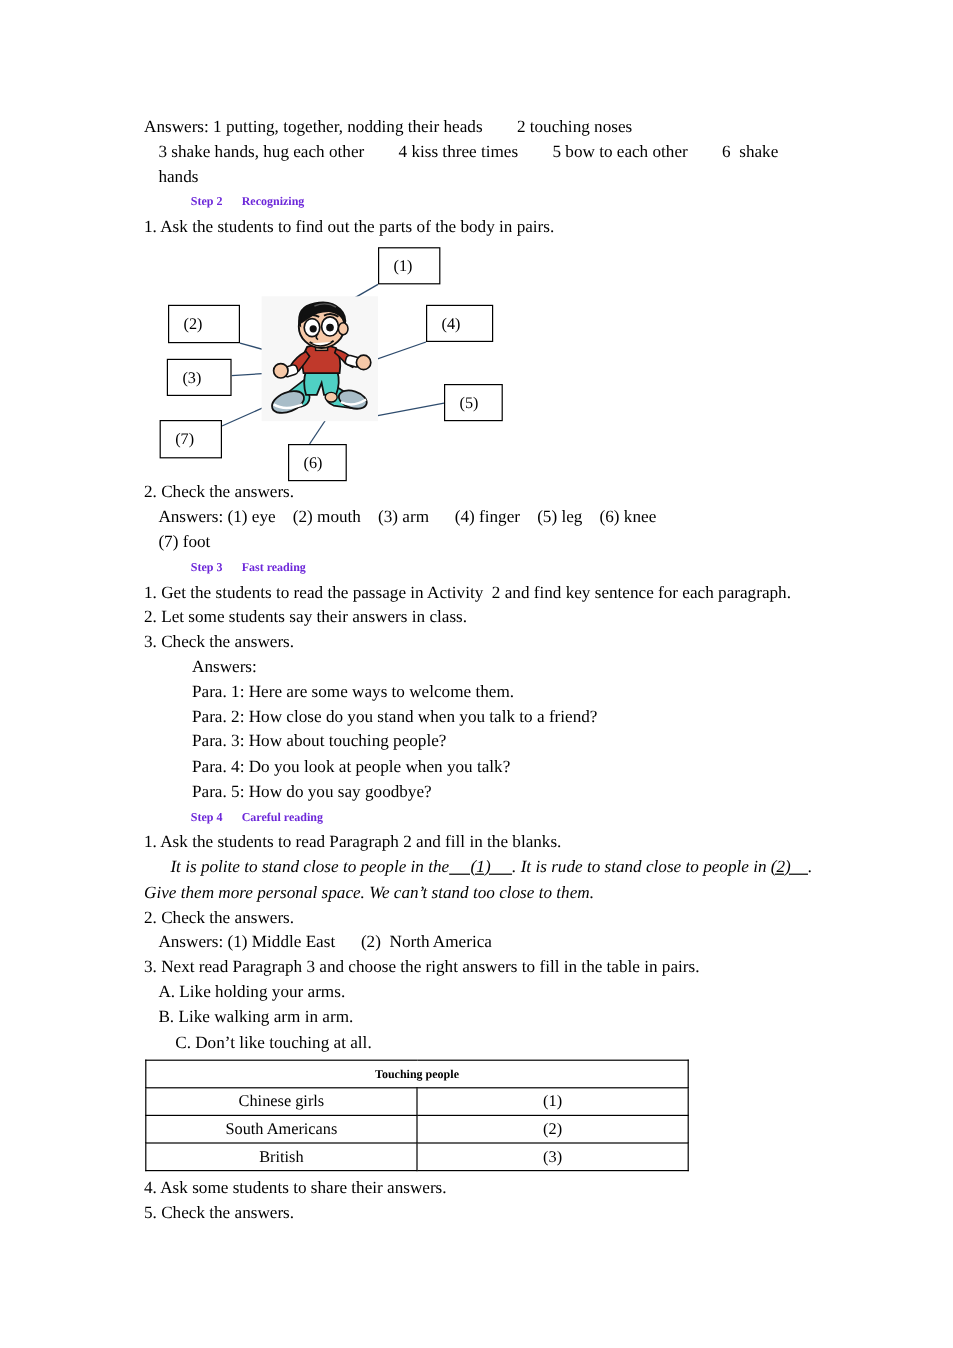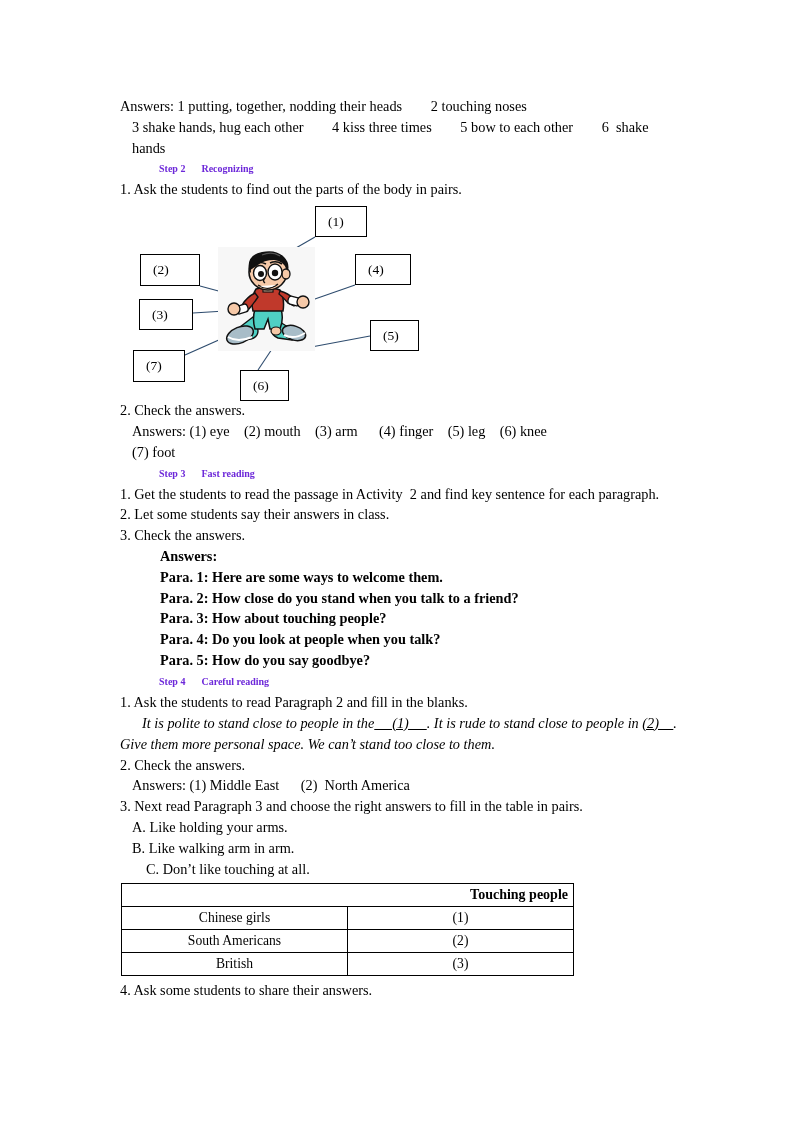--- a/index.html
+++ b/index.html
@@ -36,21 +36,21 @@
     color: #000;
   }
   .wrapline {
     font-size: 14.3px;
     line-height: 20.8px;
     color: #000;
     white-space: normal;
   }
   .ind1 { padding-left: 12px; }
   .ind2 { padding-left: 26px; }
-  .ind3 { padding-left: 40px; font-weight: bold; }
+  .ind3 { padding-left: 40px; }
 
   .step-head {
     font-size: 10px;
     line-height: 21px;
     font-weight: bold;
     color: #6d28d9;
     white-space: pre;
     margin-left: 39px;
   }
   .step-gap { display: inline-block; width: 16px; }
@@ -113,23 +113,23 @@
   table.tp td, table.tp th {
     border: 1px solid #000;
     font-size: 13.6px;
     font-family: "Liberation Serif", "DejaVu Serif", serif;
     height: 20px;
     padding: 1px 5px;
     vertical-align: middle;
     text-align: center;
   }
   table.tp th {
-    text-align: right;
+    text-align: center;
     font-weight: bold;
-    font-size: 14px;
+    font-size: 10px;
   }
   .tbl-wrap { padding-left: 1px; }
 </style>
 </head>
 <body>
 
 <div class="page">
 <div class="content">
 
   <div class="line">Answers: 1 putting, together, nodding their heads        2 touching noses</div>
@@ -282,15 +282,16 @@
             </tr>
             <tr>
               <td style="width: 227px;">British</td>
               <td>(3)</td>
             </tr>
           </tbody>
     </table>
   </div>
 
   <div class="line" style="margin-top:4px;">4. Ask some students to share their answers.</div>
+  <div class="line">5. Check the answers.</div>
 
 </div>
 </div>
 
 </body></html>

